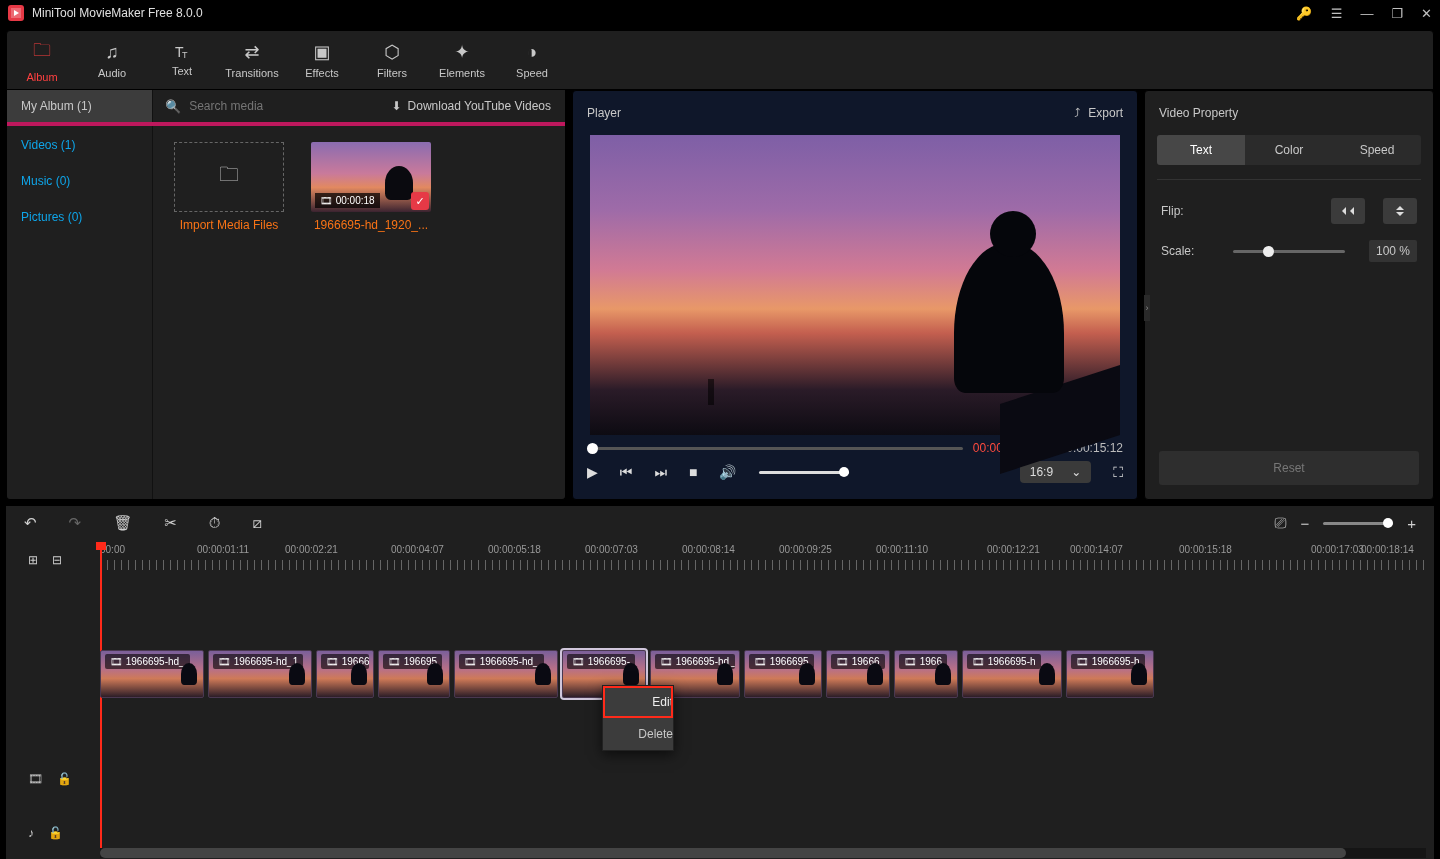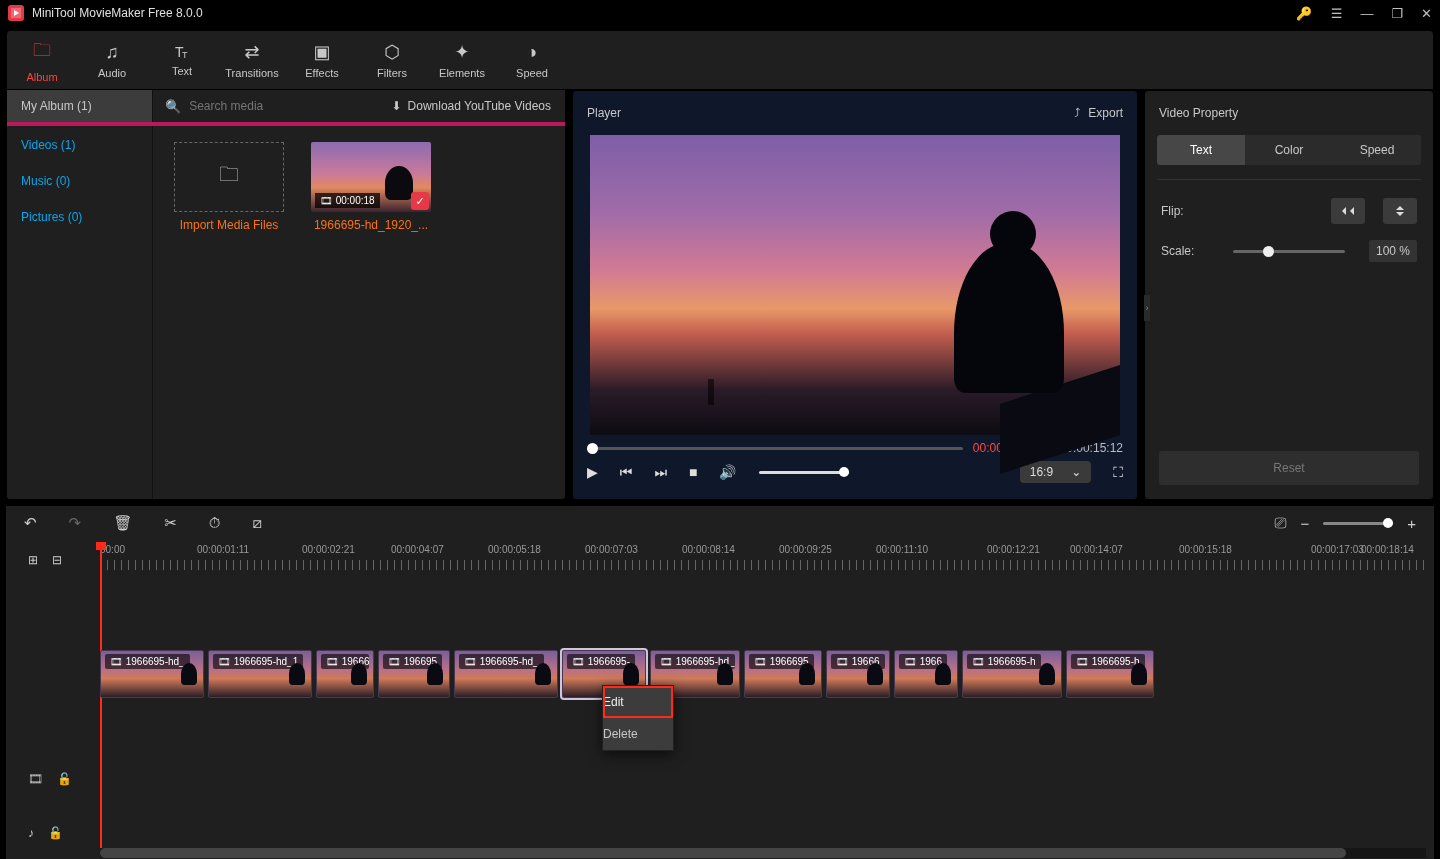--- a/index.html
+++ b/index.html
@@ -93,21 +93,21 @@
 .playhead::before{content:""; position:absolute; top:0; left:-4px; width:10px; height:8px; background:#ff2a1a;}
 .tl-side{ position:absolute; left:0; top:0; bottom:0; width:84px; display:flex; flex-direction:column;}
 .tl-side-top{ height:40px; display:flex; align-items:center; gap:14px; padding-left:22px; color:#ccc;}
 .tl-side-row{ height:54px; display:flex; align-items:center; gap:14px; padding-left:22px; color:#ccc;}
 .video-track{ position:absolute; left:94px; top:110px; right:8px; height:78px;}
 .clip{ position:absolute; top:0; height:48px; background:linear-gradient(to bottom,#7a5f9a 0%,#b87087 40%,#cf7a58 60%,#2c1d27 100%); border-radius:2px; border:1px solid #4a3850; overflow:hidden;}
 .clip.selected{ outline:2px solid #d0c6db;}
 .clip-label{ position:absolute; top:3px; left:4px; background:rgba(0,0,0,.6); color:#fff; font-size:10px; padding:2px 5px; border-radius:2px; display:flex; gap:3px; max-width:calc(100% - 8px); overflow:hidden; white-space:nowrap;}
 .clip-sil{position:absolute; right:6px; bottom:12px; width:16px; height:22px; background:#0a0a12; border-radius:50% 50% 20% 20%;}
 .context-menu{ position:absolute; background:#3c3c3c; border:1px solid #222; box-shadow:0 4px 12px rgba(0,0,0,.6); width:72px; z-index:50;}
-.context-item{ padding:9px 0; text-align:left; cursor:pointer;}
+.context-item{ padding:9px 0; text-align:right; cursor:pointer;}
 .context-item.hi{ outline:2px solid #ff2a1a; outline-offset:-2px; color:#eee;}
 .hscroll{ position:absolute; left:94px; right:8px; bottom:2px; height:10px; background:#151515;}
 .hscroll-thumb{ position:absolute; left:0; width:94%; height:100%; background:#444; border-radius:5px;}
 .collapse-handle{position:absolute; left:-1px; top:50%; width:6px;height:26px;background:#2a2a2a;color:#888;font-size:9px;display:flex;align-items:center;justify-content:center;}
 svg{display:block;}
 </style>
 </head>
 <body>
 
 <div class="titlebar">
@@ -317,21 +317,21 @@
     </div>
     <div class="tl-side-row">
       <span>♪</span>
       <span>🔓</span>
     </div>
   </div>
   <div class="ruler">
     <div class="ruler-ticks"></div>
   <span class="ruler-label" style="left: 0px;">00:00</span>
       <span class="ruler-label" style="left: 97px;">00:00:01:11</span>
-      <span class="ruler-label" style="left: 202px;">00:00:02:21</span>
+      <span class="ruler-label" style="left: 185px;">00:00:02:21</span>
       <span class="ruler-label" style="left: 291px;">00:00:04:07</span>
       <span class="ruler-label" style="left: 388px;">00:00:05:18</span>
       <span class="ruler-label" style="left: 485px;">00:00:07:03</span>
       <span class="ruler-label" style="left: 582px;">00:00:08:14</span>
       <span class="ruler-label" style="left: 679px;">00:00:09:25</span>
       <span class="ruler-label" style="left: 776px;">00:00:11:10</span>
       <span class="ruler-label" style="left: 887px;">00:00:12:21</span>
       <span class="ruler-label" style="left: 970px;">00:00:14:07</span>
       <span class="ruler-label" style="left: 1079px;">00:00:15:18</span>
       <span class="ruler-label" style="left: 1197px; margin-left: 14px;">00:00:17:03</span>

